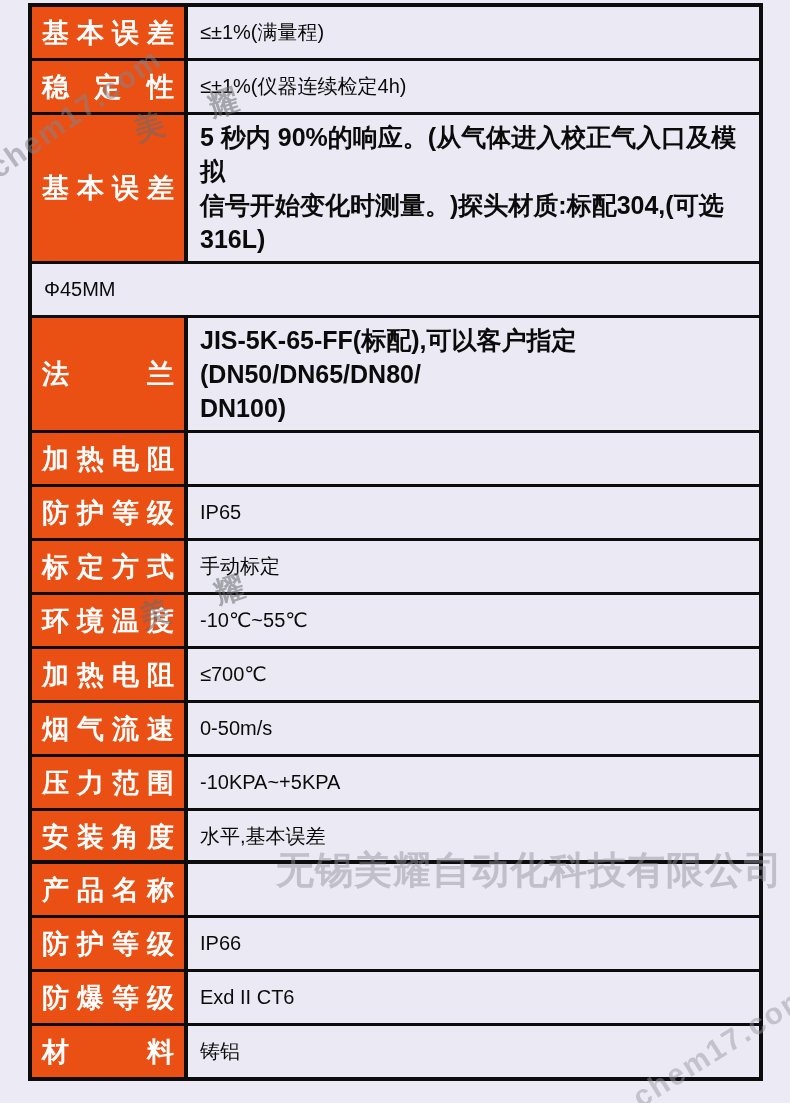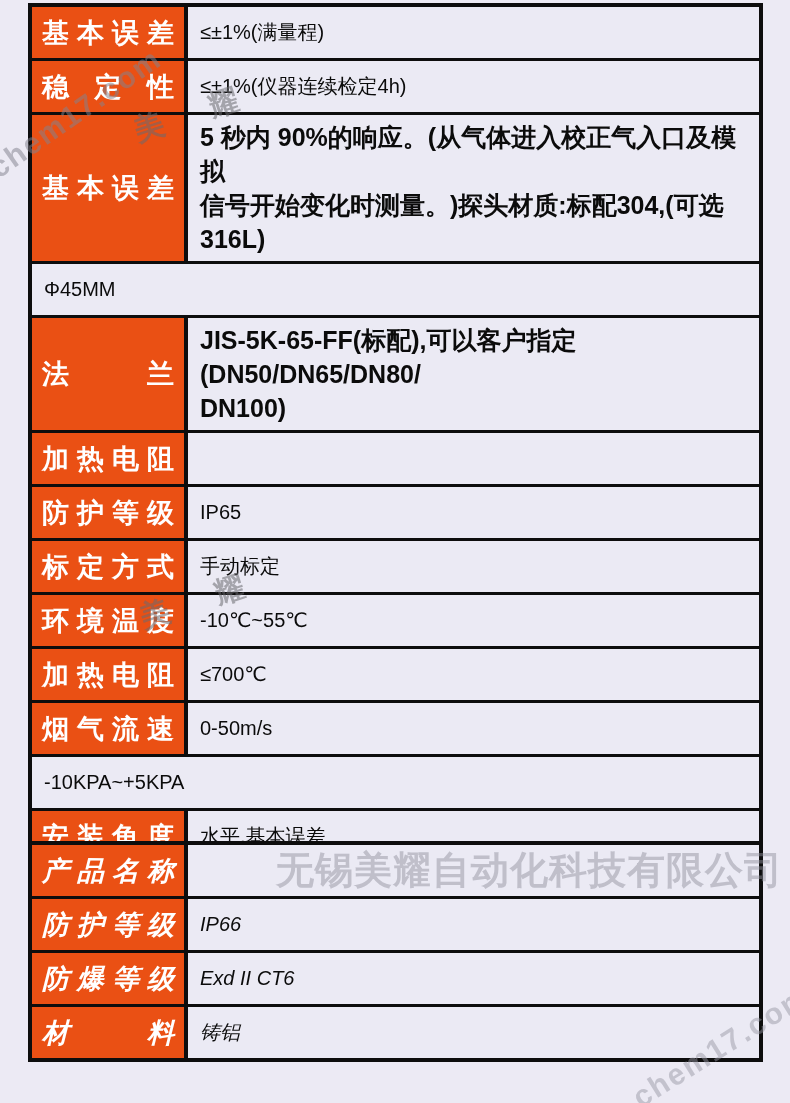--- a/index.html
+++ b/index.html
@@ -8,21 +8,21 @@
     background:#ECEAF4;
     font-family:"Liberation Sans","DejaVu Sans",sans-serif;
   }
   .spec-table{
     position:absolute;left:28px;width:735px;
     border:4px solid #0D0D0D;
     box-sizing:border-box;
     background:#EBEAF4;
   }
   .table-primary{top:3px;}
-  .table-product{top:841px;font-style:italic;}
+  .table-product{top:860px;}
   .row{
     display:flex;align-items:stretch;
     border-top:3px solid #0D0D0D;
     min-height:51px;
   }
   .row:first-child{border-top:none;}
   .label-cell{
     width:132px;flex:0 0 132px;
     background:#EA5014;
     border-right:4px solid #0D0D0D;
@@ -139,20 +139,23 @@
       </div>
     <div class="value-cell">≤700℃</div>
   </div>
   <div class="row">
     <div class="label-cell">
         <div class="label-text">烟气流速</div>
       </div>
     <div class="value-cell">0-50m/s</div>
   </div>
   <div class="row">
+    <div class="label-cell">
+        <div class="label-text">压力范围</div>
+      </div>
     <div class="value-cell">-10KPA~+5KPA</div>
   </div>
   <div class="row">
     <div class="label-cell">
         <div class="label-text">安装角度</div>
       </div>
     <div class="value-cell">水平,基本误差</div>
   </div>
   <div class="row">
     <div class="label-cell">

